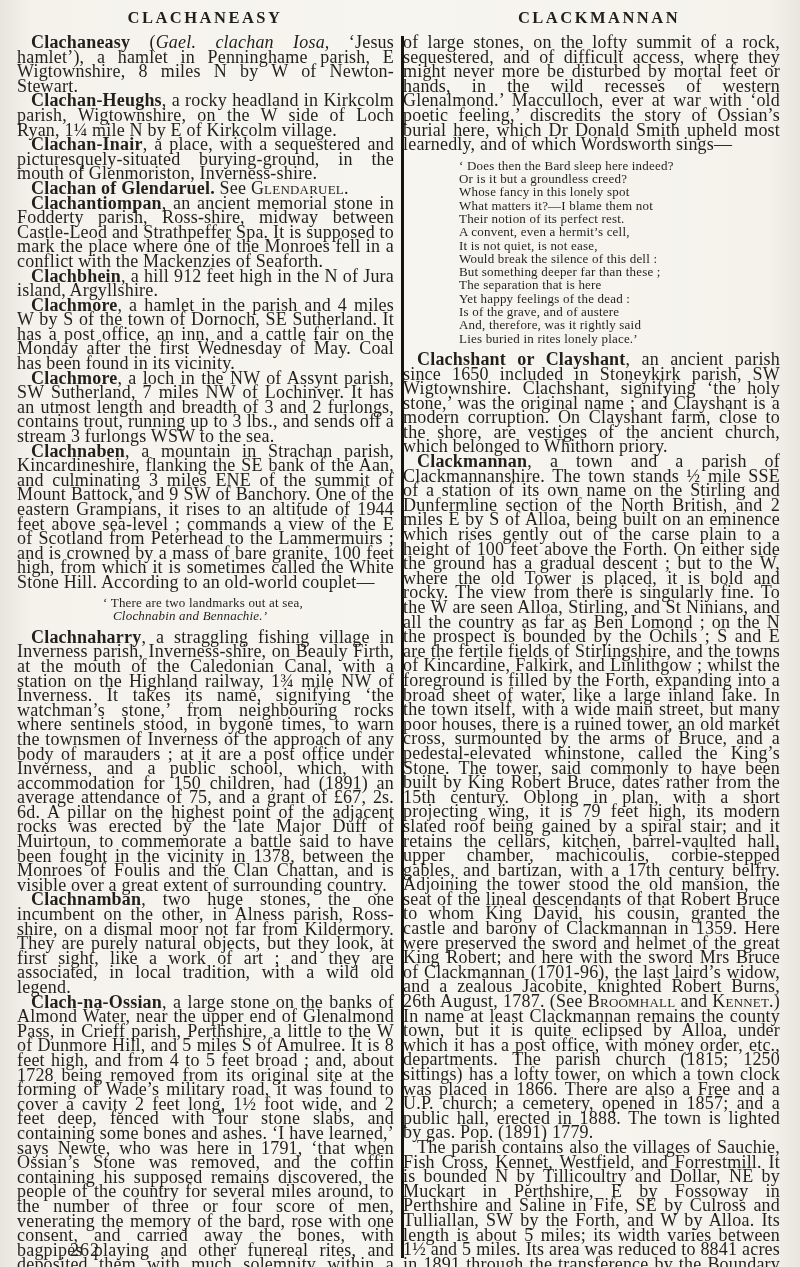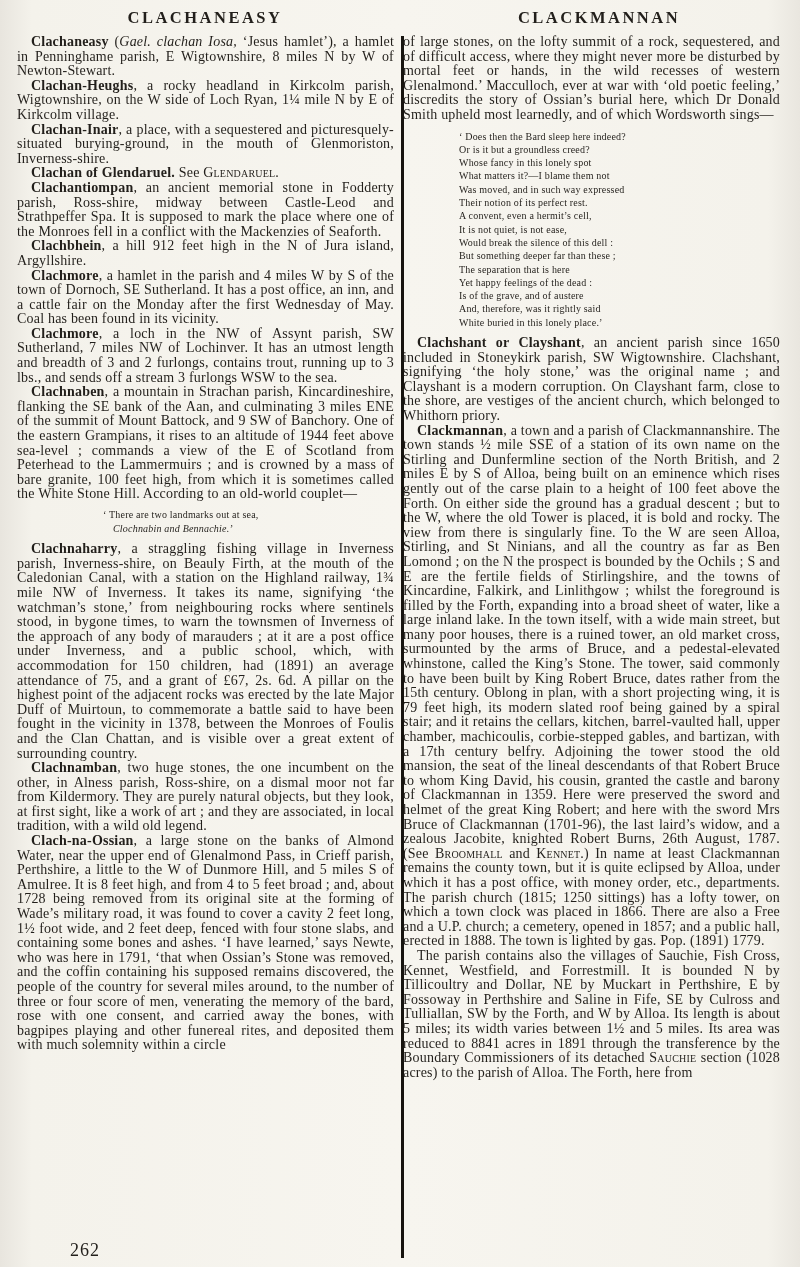--- a/index.html
+++ b/index.html
@@ -21,29 +21,29 @@
   .running-head.right { left: 410px; width: 378px; }
   .divider {
     position: absolute; left: 401px; top: 36px; height: 1222px; width: 2.5px;
     background: #17140f;
   }
   .col { position: absolute; top: 35px; }
   .col-left  { left: 17px;  width: 377px; }
   .col-right { left: 403px; width: 377px; }
   p.entry {
     margin: 0; text-indent: 14px; text-align: justify;
-    font-size: 14px; line-height: 14.6px; letter-spacing: 0.2px;
+    font-size: 18px; line-height: 14.6px; letter-spacing: 0.2px;
   }
   p.no-indent { text-indent: 0; }
   .term { font-weight: bold; }
   .sc   { font-variant: small-caps; }
   .ital { font-style: italic; }
   .verse {
     margin: 6px 0 7px 86px;
-    font-size: 10px; line-height: 13.6px; letter-spacing: 0.2px;
+    font-size: 13px; line-height: 13.6px; letter-spacing: 0.2px;
   }
   .verse.poem { margin: 7px 0 7px 56px; line-height: 13.3px; }
   .vline { white-space: nowrap; }
   .couplet-line2 { padding-left: 10px; font-style: italic; }
   .page-number {
     position: absolute; left: 70px; top: 1240px;
     font-weight: normal; font-size: 18px; letter-spacing: 1px;
   }
 </style>
 </head>
@@ -90,31 +90,30 @@
 
   <div class="col col-right">
 
     <p class="entry no-indent"><span>of large stones, on the lofty summit of a rock, sequestered, and of difficult access, where they might never more be disturbed by mortal feet or hands, in the wild recesses of western Glenalmond.’  Macculloch, ever at war with ‘old poetic feeling,’ discredits the story of Ossian’s burial here, which Dr Donald Smith upheld most learnedly, and of which Wordsworth sings—</span></p>
 
     <div class="verse poem">
       <div class="vline">‘ Does then the Bard sleep here indeed?</div>
       <div class="vline">Or is it but a groundless creed?</div>
       <div class="vline">Whose fancy in this lonely spot</div>
       <div class="vline">What matters it?—I blame them not</div>
-      <div class="vline">Was moved, and in such way expressed</div>
       <div class="vline">Their notion of its perfect rest.</div>
       <div class="vline">A convent, even a hermit’s cell,</div>
       <div class="vline">It is not quiet, is not ease,</div>
       <div class="vline">Would break the silence of this dell :</div>
       <div class="vline">But something deeper far than these ;</div>
       <div class="vline">The separation that is here</div>
       <div class="vline">Yet happy feelings of the dead :</div>
       <div class="vline">Is of the grave, and of austere</div>
       <div class="vline">And, therefore, was it rightly said</div>
-      <div class="vline">White buried in this lonely place.’</div>
+      <div class="vline">Lies buried in rites lonely place.’</div>
     </div>
 
     <p class="entry"><span class="term">Clachshant or Clayshant</span><span>, an ancient parish since 1650 included in Stoneykirk parish, SW Wigtownshire. Clachshant, signifying ‘the holy stone,’ was the original name ; and Clayshant is a modern corruption. On Clayshant farm, close to the shore, are vestiges of the ancient church, which belonged to Whithorn priory.</span></p>
 
     <p class="entry"><span class="term">Clackmannan</span><span>, a town and a parish of Clackmannanshire. The town stands ½ mile SSE of a station of its own name on the Stirling and Dunfermline section of the North British, and 2 miles E by S of Alloa, being built on an eminence which rises gently out of the carse plain to a height of 100 feet above the Forth. On either side the ground has a gradual descent ; but to the W, where the old Tower is placed, it is bold and rocky. The view from there is singularly fine. To the W are seen Alloa, Stirling, and St Ninians, and all the country as far as Ben Lomond ; on the N the prospect is bounded by the Ochils ; S and E are the fertile fields of Stirlingshire, and the towns of Kincardine, Falkirk, and Linlithgow ; whilst the foreground is filled by the Forth, expanding into a broad sheet of water, like a large inland lake. In the town itself, with a wide main street, but many poor houses, there is a ruined tower, an old market cross, surmounted by the arms of Bruce, and a pedestal-elevated whinstone, called the King’s Stone. The tower, said commonly to have been built by King Robert Bruce, dates rather from the 15th century. Oblong in plan, with a short projecting wing, it is 79 feet high, its modern slated roof being gained by a spiral stair; and it retains the cellars, kitchen, barrel-vaulted hall, upper chamber, machicoulis, corbie-stepped gables, and bartizan, with a 17th century belfry. Adjoining the tower stood the old mansion, the seat of the lineal descendants of that Robert Bruce to whom King David, his cousin, granted the castle and barony of Clackmannan in 1359. Here were preserved the sword and helmet of the great King Robert; and here with the sword Mrs Bruce of Clackmannan (1701-96), the last laird’s widow, and a zealous Jacobite, knighted Robert Burns, 26th August, 1787. (See </span><span class="sc">Broomhall</span><span> and </span><span class="sc">Kennet.</span><span>)  In name at least Clackmannan remains the county town, but it is quite eclipsed by Alloa, under which it has a post office, with money order, etc., departments. The parish church (1815; 1250 sittings) has a lofty tower, on which a town clock was placed in 1866. There are also a Free and a U.P. church; a cemetery, opened in 1857; and a public hall, erected in 1888. The town is lighted by gas. Pop. (1891) 1779.</span></p>
 
     <p class="entry"><span>The parish contains also the villages of Sauchie, Fish Cross, Kennet, Westfield, and Forrestmill. It is bounded N by Tillicoultry and Dollar, NE by Muckart in Perthshire, E by Fossoway in Perthshire and Saline in Fife, SE by Culross and Tulliallan, SW by the Forth, and W by Alloa. Its length is about 5 miles; its width varies between 1½ and 5 miles. Its area was reduced to 8841 acres in 1891 through the transference by the Boundary Commissioners of its detached </span><span class="sc">Sauchie</span><span> section (1028 acres) to the parish of Alloa. The Forth, here from</span></p>
 
   </div>
 

